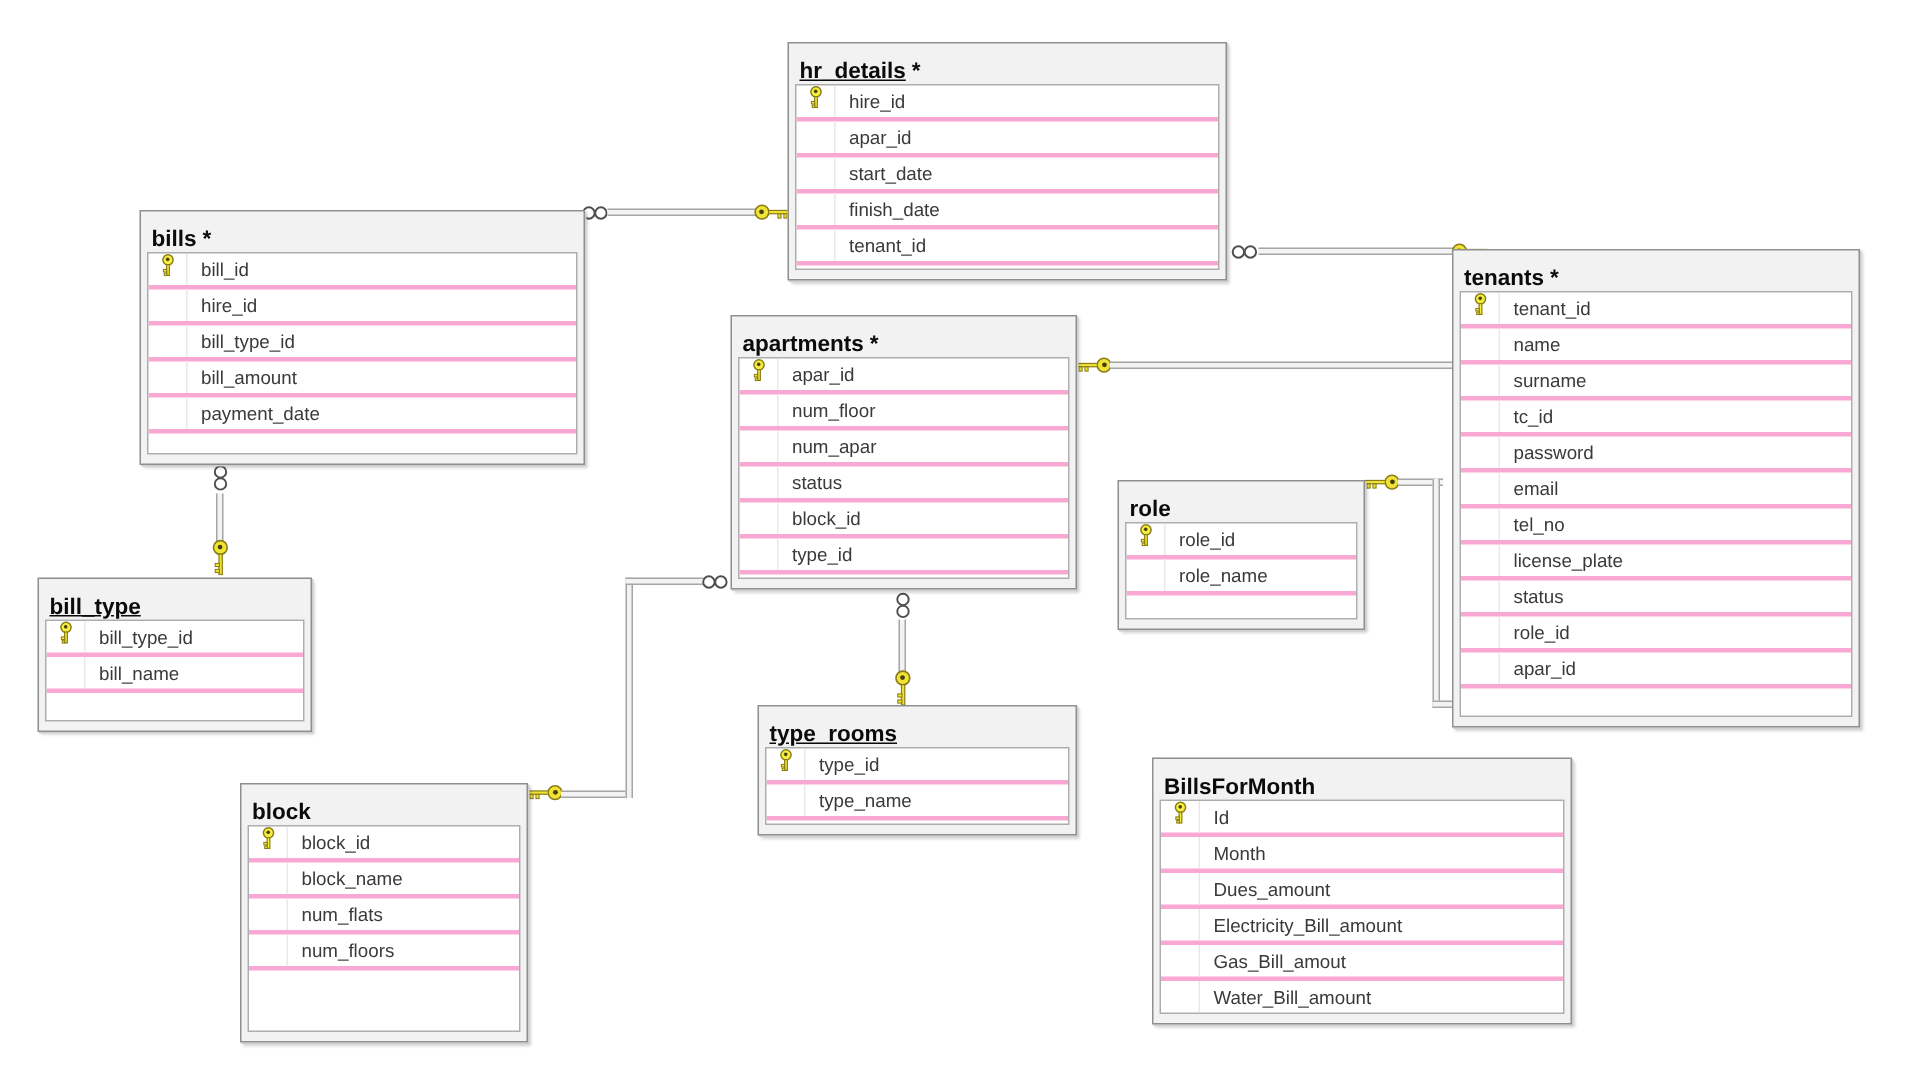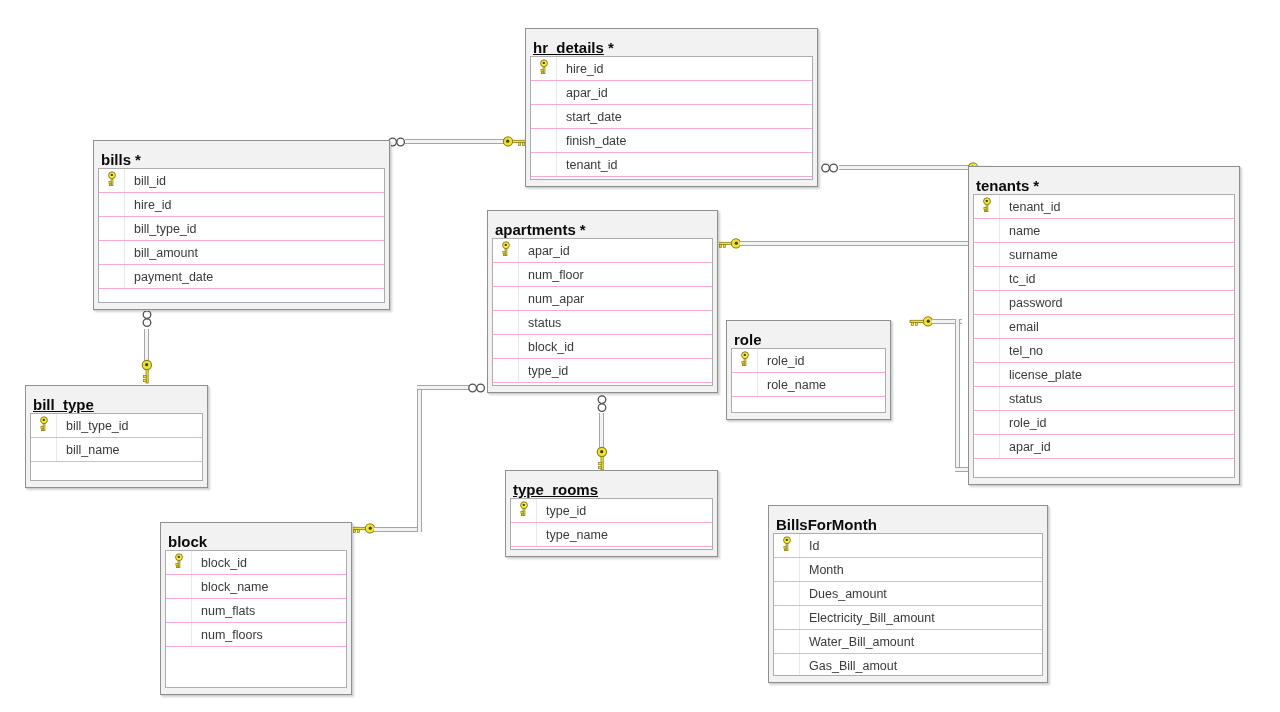--- a/index.html
+++ b/index.html
@@ -18,21 +18,21 @@
     height:27px; display:flex; align-items:flex-end;
     padding-left:7px; font-size:15px; font-weight:bold; color:#0b0b0b;
     white-space:nowrap; overflow:hidden;
   }
   .tname.u { text-decoration: underline; }
   .star { margin-left:4px; font-weight:bold; }
   .grid {
     position:absolute; left:4px; right:4px; top:27px; bottom:6px;
     background:#ffffff; border:1px solid #adadad; overflow:hidden;
   }
-  .row { display:flex; align-items:center; height:24px; border-bottom:1px solid #f9a8d4; }
+  .row { display:flex; align-items:center; height:24px; border-bottom:3px solid #f9a8d4; }
   .kc { width:26px; align-self:stretch; border-right:1px solid #e9e9e9;
         display:flex; align-items:center; justify-content:center; flex:0 0 26px; }
   .cn { padding-left:9px; font-size:12.5px; color:#3a3a3a; white-space:nowrap; }
 
   
   .hline { position:absolute; height:5px; background:#f3f3f3;
            border-top:1px solid #a6a6a6; border-bottom:1px solid #a6a6a6; }
   .vline { position:absolute; width:5px; background:#f3f3f3;
            border-left:1px solid #a6a6a6; border-right:1px solid #a6a6a6; }
   .ep { position:absolute; line-height:0; }
@@ -343,21 +343,21 @@
           <span class="kc"></span>
           <span class="cn">block_id</span>
         </div>
       <div class="row">
           <span class="kc"></span>
           <span class="cn">type_id</span>
         </div>
     </div>
   </div>
 
-  <div class="table" style="left:726px;top:320px;width:165px;height:100px">
+  <div class="table" style="left:745px;top:320px;width:165px;height:100px">
     <div class="ttl">
         <span class="tname">role</span>
       </div>
     <div class="grid">
       <div class="row">
           <span class="kc">
             <span>
   <svg width="12" height="16" viewBox="0 0 12 16">
     <circle cx="6" cy="4.2" r="3.4" fill="#f7ef3e" stroke="#8a7d15" stroke-width="1"></circle>
     <circle cx="5.8" cy="3.9" r="1.2" fill="#46400f"></circle>
@@ -488,22 +488,22 @@
       <div class="row">
           <span class="kc"></span>
           <span class="cn">Dues_amount</span>
         </div>
       <div class="row">
           <span class="kc"></span>
           <span class="cn">Electricity_Bill_amount</span>
         </div>
       <div class="row">
           <span class="kc"></span>
+          <span class="cn">Gas_Bill_amout</span>
+        </div>
+      <div class="row">
+          <span class="kc"></span>
           <span class="cn">Water_Bill_amount</span>
         </div>
-      <div class="row">
-          <span class="kc"></span>
-          <span class="cn">Gas_Bill_amout</span>
-        </div>
     </div>
   </div>
 
 </div>
 
 </body></html>

